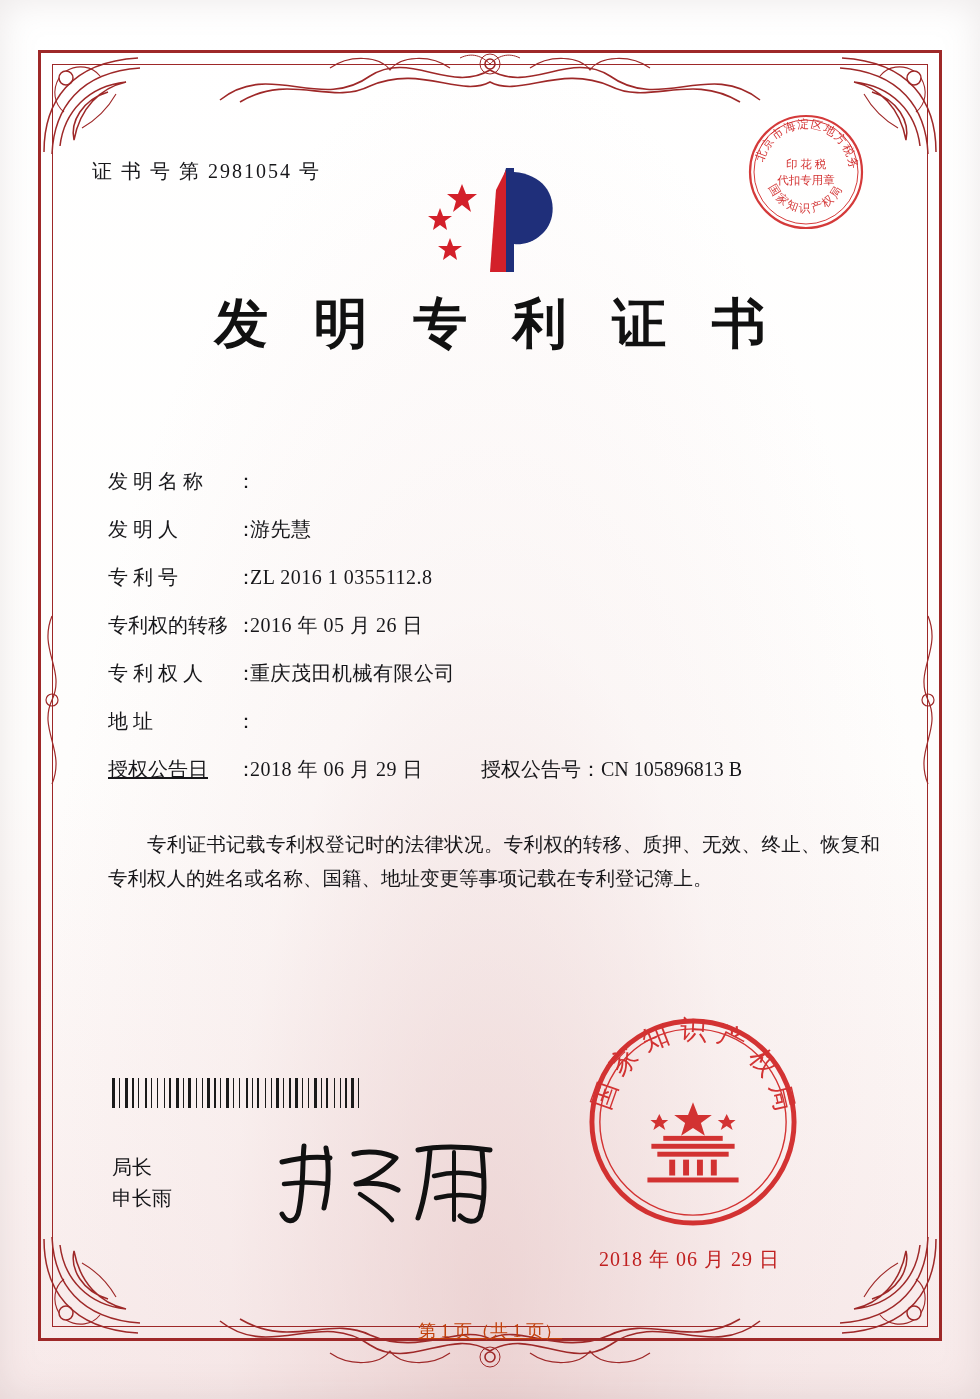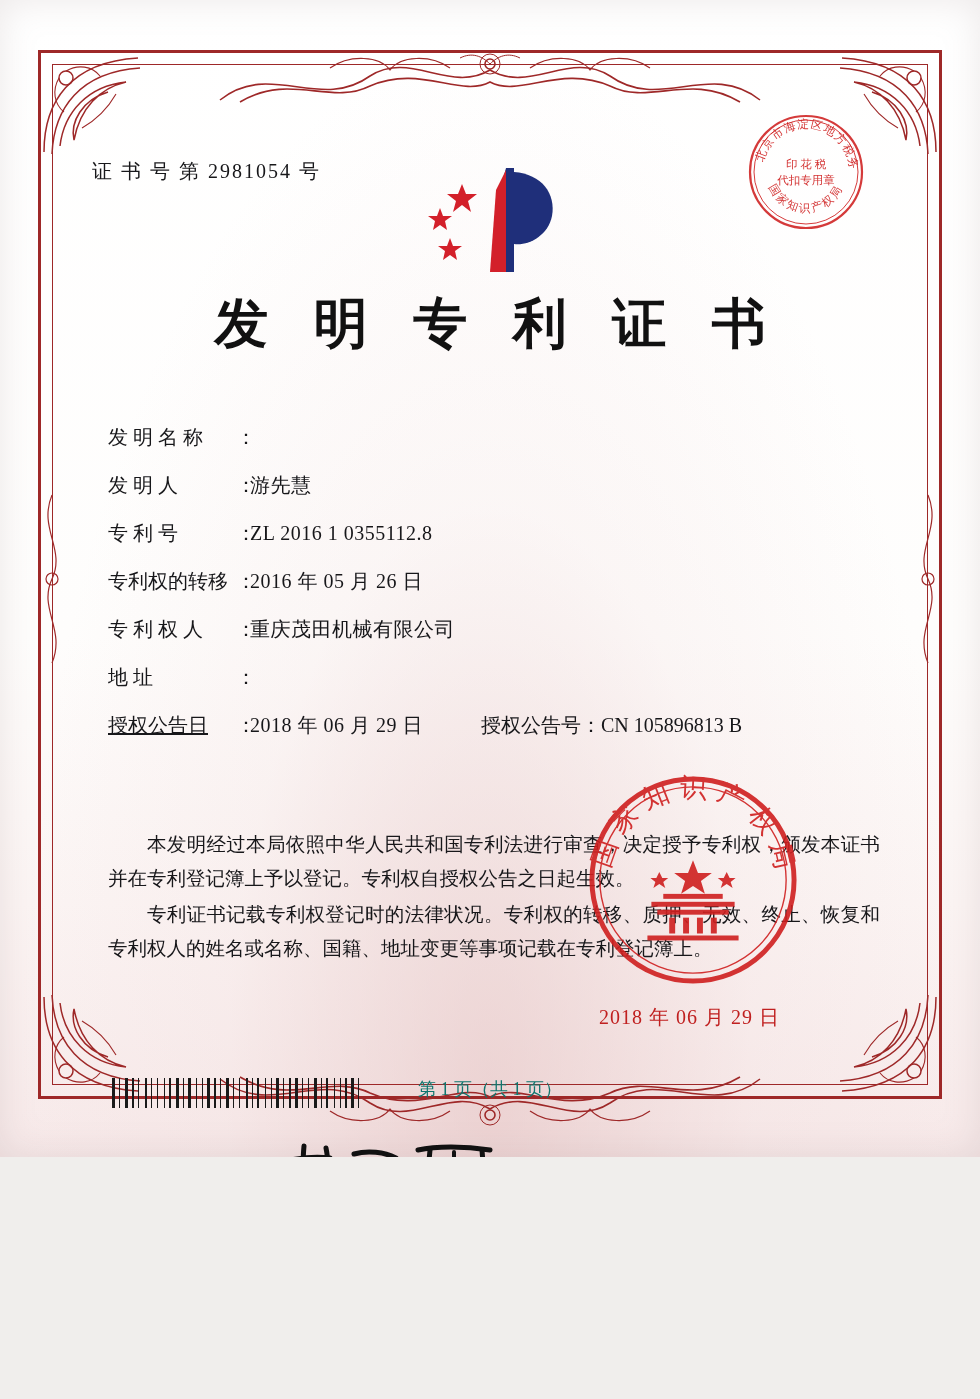--- a/index.html
+++ b/index.html
@@ -6,21 +6,21 @@
     margin: 0;
     padding: 0;
     background: #f0eeec;
   }
   body {
     font-family: "Liberation Serif", "DejaVu Serif", serif;
   }
   .page {
     position: relative;
     width: 980px;
-    height: 1157px;
+    height: 1399px;
     margin: 0 auto;
     background: #fdfcfb;
     overflow: hidden;
   }
   
   .paper-wash {
     position: absolute;
     inset: 0;
     background:
       radial-gradient(ellipse at 50% 95%, rgba(226,190,190,0.55) 0%, rgba(240,220,220,0.22) 38%, rgba(255,255,255,0) 68%),
@@ -218,22 +218,23 @@
     letter-spacing: 1px;
     white-space: nowrap;
   }
 
   .page-footer {
     position: absolute;
     left: 50%;
     bottom: 56px;
     transform: translateX(-50%);
     font-size: 18px;
-    color: #0f766e;
+    color: #c2410c;
     white-space: nowrap;
+    text-decoration: underline;
   }
 </style>
 </head>
 <body>
 
 <div class="page">
   <div class="paper-wash"></div>
 
   <div class="border-outer"></div>
   <div class="border-inner"></div>
@@ -349,21 +350,21 @@
     </text>
     <text font-size="11.5" fill="#cf1f1f" opacity="0.9" font-family="'Liberation Serif',serif" letter-spacing="2">
       <textPath href="#taxArcBottom" startOffset="12%">国家知识产权局</textPath>
     </text>
     <text x="62" y="58" text-anchor="middle" font-size="11.5" fill="#cf1f1f" opacity="0.92" font-family="'Liberation Serif',serif">印 花 税</text>
     <text x="62" y="74" text-anchor="middle" font-size="11.5" fill="#cf1f1f" opacity="0.92" font-family="'Liberation Serif',serif">代扣专用章</text>
   </svg>
 
   <div class="fields">
     <div class="field-row">
-      <span class="field-label" style="letter-spacing: 0px;">发 明 名 称</span>
+      <span class="field-label" style="letter-spacing: 0px; margin-top: 44px;">发 明 名 称</span>
       <span class="field-colon">：</span>
     </div>
     <div class="field-row">
       <span class="field-label" style="letter-spacing: 0px;">发 明 人</span>
       <span class="field-colon">：</span>
       <span class="field-value">游先慧</span>
     </div>
     <div class="field-row">
       <span class="field-label" style="letter-spacing: 0px;">专 利 号</span>
       <span class="field-colon">：</span>
@@ -387,21 +388,20 @@
       <span class="field-label" style="letter-spacing: 0px; text-decoration: underline;">授权公告日</span>
       <span class="field-colon">：</span>
       <span class="field-value">2018 年 06 月 29 日</span>
       <span class="sub-label">授权公告号</span>
       <span class="field-colon">：</span>
       <span class="sub-value">CN 105896813 B</span>
     </div>
   </div>
 
   <div class="body-text">
-    <p>本发明经过本局依照中华人民共和国专利法进行审查，决定授予专利权，颁发本证书并在专利登记簿上予以登记。专利权自授权公告之日起生效。</p>
     <p>专利证书记载专利权登记时的法律状况。专利权的转移、质押、无效、终止、恢复和专利权人的姓名或名称、国籍、地址变更等事项记载在专利登记簿上。</p>
   </div>
 
   <div class="barcode">
       <i style="width: 3px;"></i>
       <i style="width: 1px; background: transparent;"></i>
       <i style="width: 1px;"></i>
       <i style="width: 2px; background: transparent;"></i>
       <i style="width: 3px;"></i>
       <i style="width: 1px; background: transparent;"></i>

